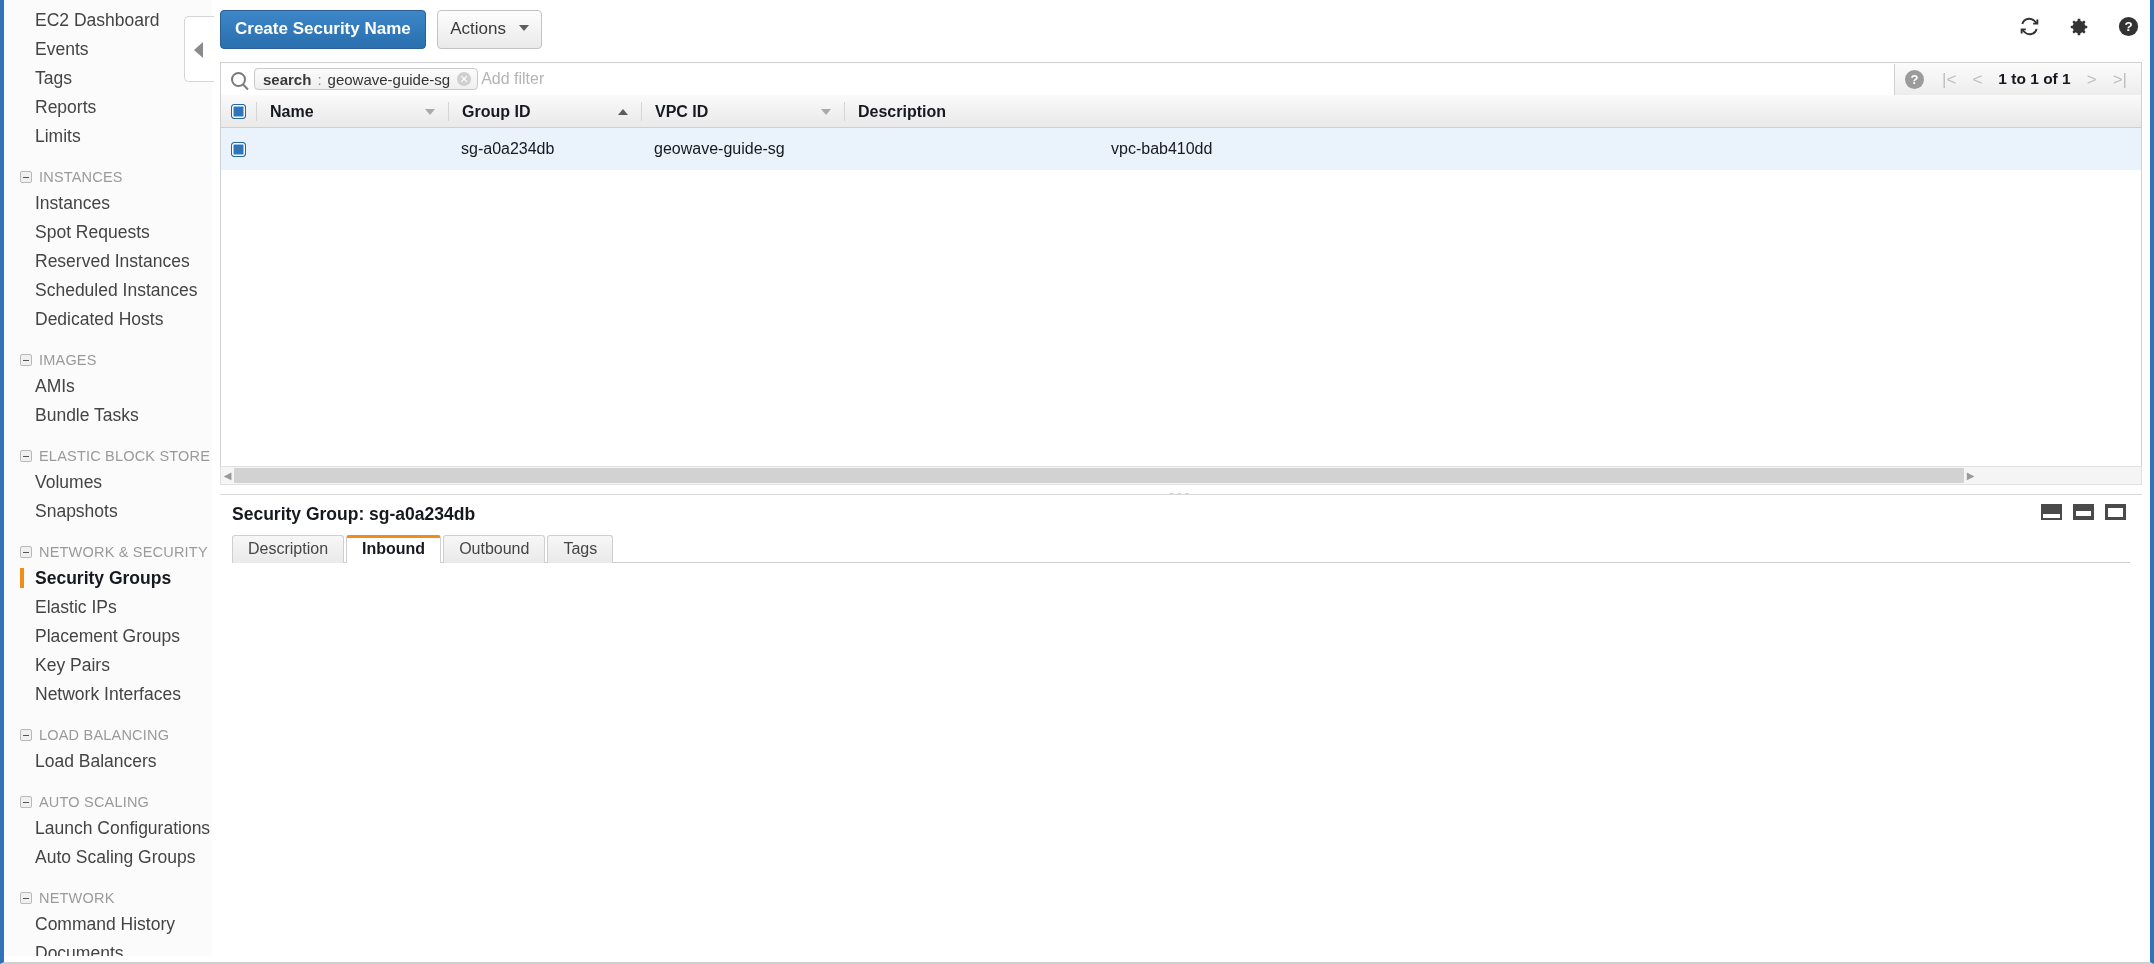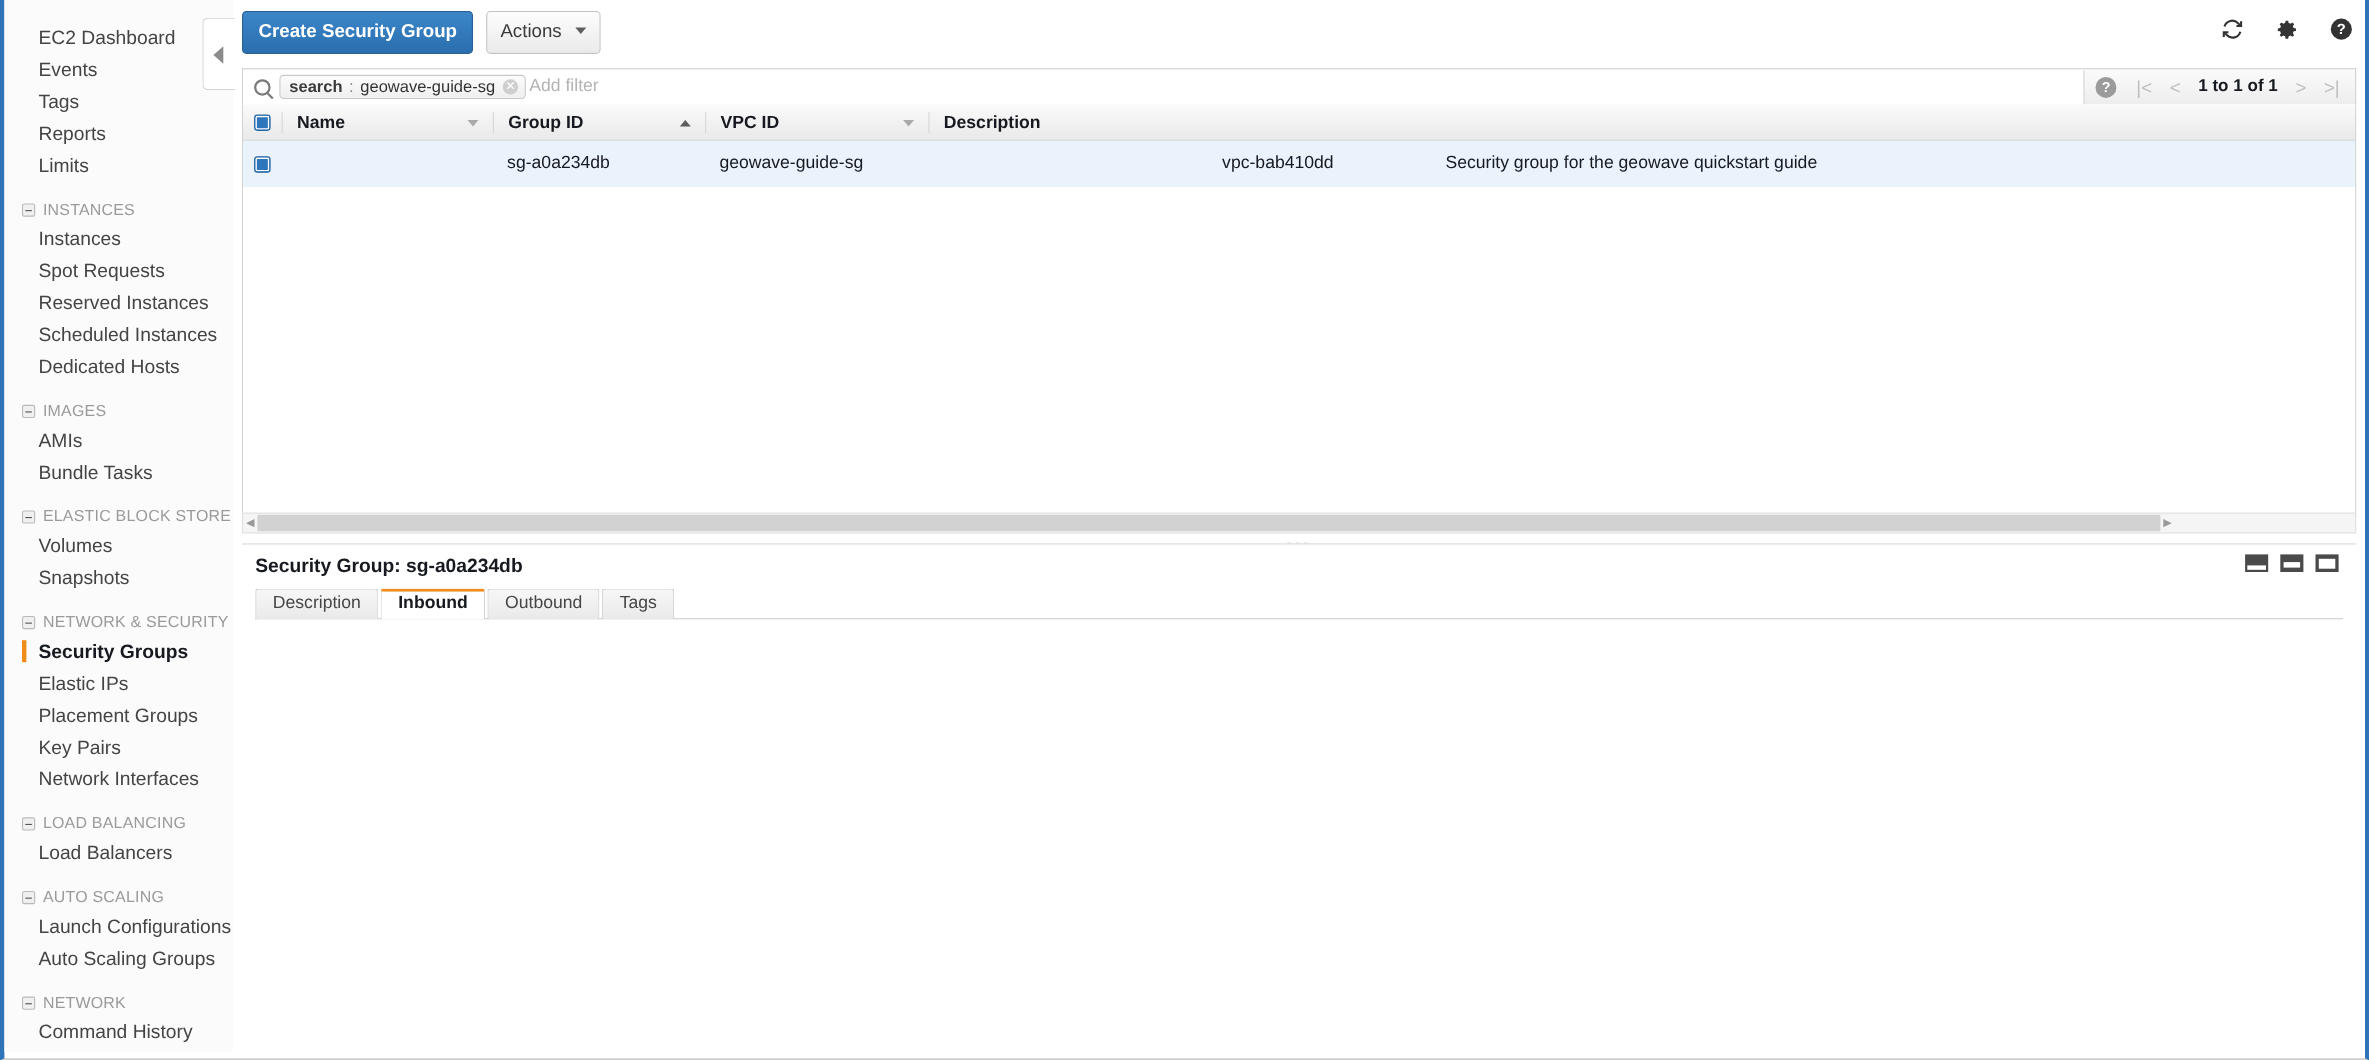--- a/index.html
+++ b/index.html
@@ -19,21 +19,21 @@
     border-right: 4px solid #2f73b8;
     border-bottom: 2px solid #cfcfcf;
   }
   
   #sidebar {
     position: absolute;
     left: 0; top: 0;
     width: 234px; height: 956px;
     background: #fbfbfb;
     border-right: 1px solid #d5d5d5;
-    padding-top: 20px;
+    padding-top: 6px;
     overflow: hidden;
   }
   .nav-link {
     display: block;
     position: relative;
     padding: 2px 0 2px 31px;
     font-size: 17.5px;
     line-height: 25px;
     color: #444;
     cursor: pointer;
@@ -478,21 +478,21 @@
         <div class="nav-link">Documents</div>
       </div>
   </div>
 
   <div id="main">
 
     <div id="actionbar">
       <div id="collapse-tab">
         <span class="tri"></span>
       </div>
-      <span class="btn-primary">Create Security Group</span>
+      <span class="btn-primary">Create Security Name</span>
       <span class="btn-default">
         <span>Actions</span>
         <span class="caret-dn"></span>
       </span>
 
       <div id="topicons">
         <span class="ic">
           <svg width="23" height="23" viewBox="0 0 24 24">
             <path d="M4.5 9.5a7.5 7.5 0 0 1 12.6-3.3l2.4 2.3" fill="none" stroke="#333" stroke-width="2"></path>
             <path d="M20.2 4.6l0 4.4-4.4 0" fill="none" stroke="#333" stroke-width="2"></path>
@@ -559,21 +559,20 @@
       </div>
 
       <div id="grid-row">
         <div class="cb-cell">
           <span class="chk"></span>
         </div>
         <div class="dcell c-name"></div>
         <div class="dcell c-gid">sg-a0a234db</div>
         <div class="dcell c-gnm">geowave-guide-sg</div>
         <div class="dcell c-vpc">vpc-bab410dd</div>
-        <div class="dcell c-desc">Security group for the geowave quickstart guide</div>
       </div>
 
       <div id="grid-body-space"></div>
     </div>
 
     <div id="hscroll">
       <span class="arrowl">◀</span>
       <div id="hthumb"></div>
       <span class="arrowr">▶</span>
     </div>

